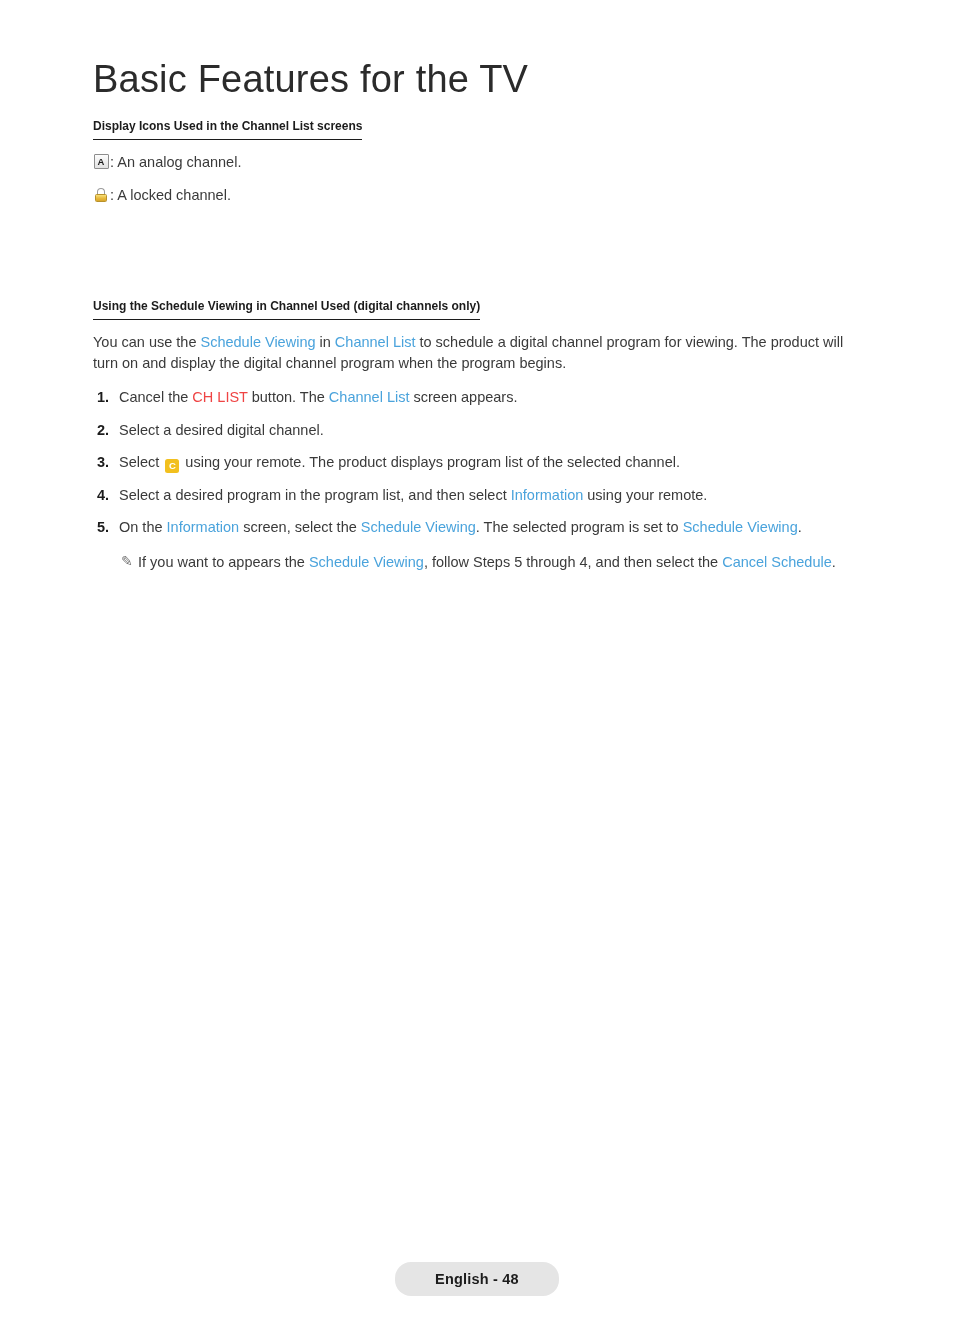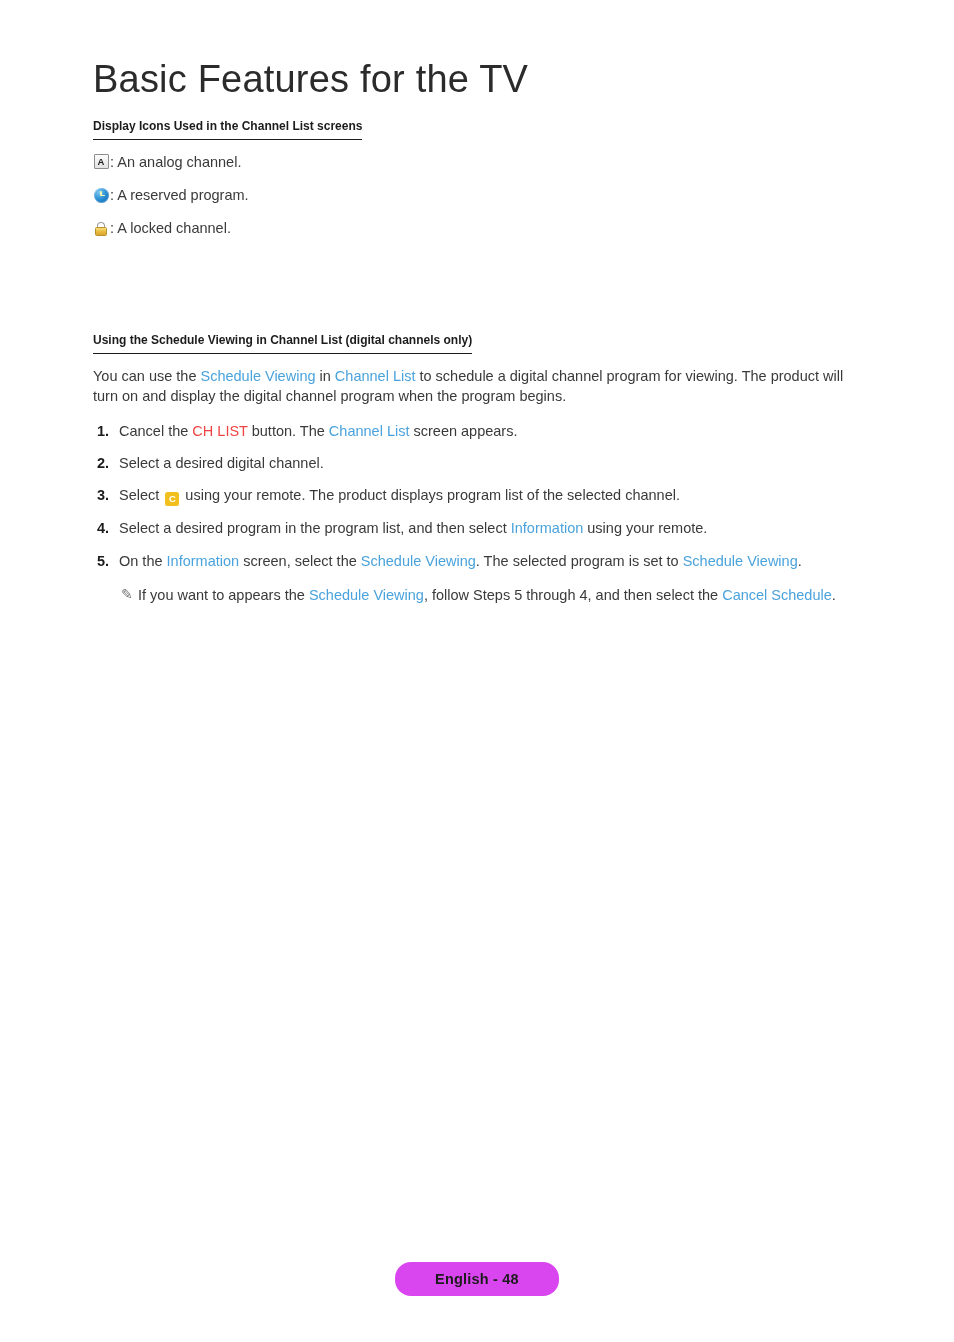--- a/index.html
+++ b/index.html
@@ -216,21 +216,21 @@
   
   .footer {
     position: absolute;
     left: 0;
     top: 1262px;
     width: 954px;
     text-align: center;
   }
   .footer-pill {
     display: inline-block;
-    background: #d946ef;
+    background: #e5e5e5;
     color: #1c1c1c;
     font-size: 14.5px;
     font-weight: bold;
     border-radius: 16px;
     padding: 9px 40px;
     letter-spacing: 0.2px;
   }
 </style>
 </head>
 <body>
@@ -247,43 +247,37 @@
 
     <div class="legend-list">
 
       <div class="legend-row">
         <span class="legend-icon">
           <span class="icon-analog">A</span>
         </span>
         <span>: An analog channel.</span>
       </div>
 
-      <div class="legend-row">
-        <span class="legend-icon">
-          <span class="icon-clock"></span>
-        </span>
-        <span>: A reserved program.</span>
-      </div>
 
       <div class="legend-row">
         <span class="legend-icon">
           <span class="icon-lock">
             <span class="shackle"></span>
             <span class="body"></span>
           </span>
         </span>
         <span>: A locked channel.</span>
       </div>
 
     </div>
 
     <div class="gap-large"></div>
 
     <div class="heading-wrap">
-      <div class="section-heading">Using the Schedule Viewing in Channel List (digital channels only)</div>
+      <div class="section-heading">Using the Schedule Viewing in Channel Used (digital channels only)</div>
     </div>
 
     <p class="body-text"><span>You can use the </span><span class="term-blue">Schedule Viewing</span><span> in </span><span class="term-blue">Channel List</span><span> to schedule a digital channel program for viewing. The product will turn on and display the digital channel program when the program begins.</span></p>
 
     <div class="steps">
 
       <div class="step-row">
         <span class="step-num">1.</span>
         <span class="step-text"><span>Cancel the </span><span class="term-yellow">CH LIST</span><span> button. The </span><span class="term-blue">Channel List</span><span> screen appears.</span></span>
       </div>

